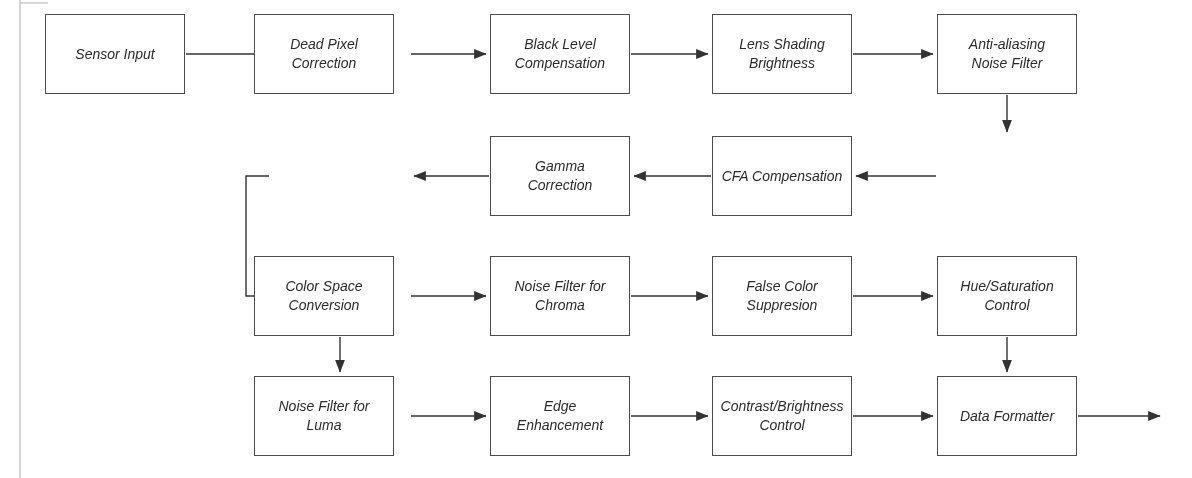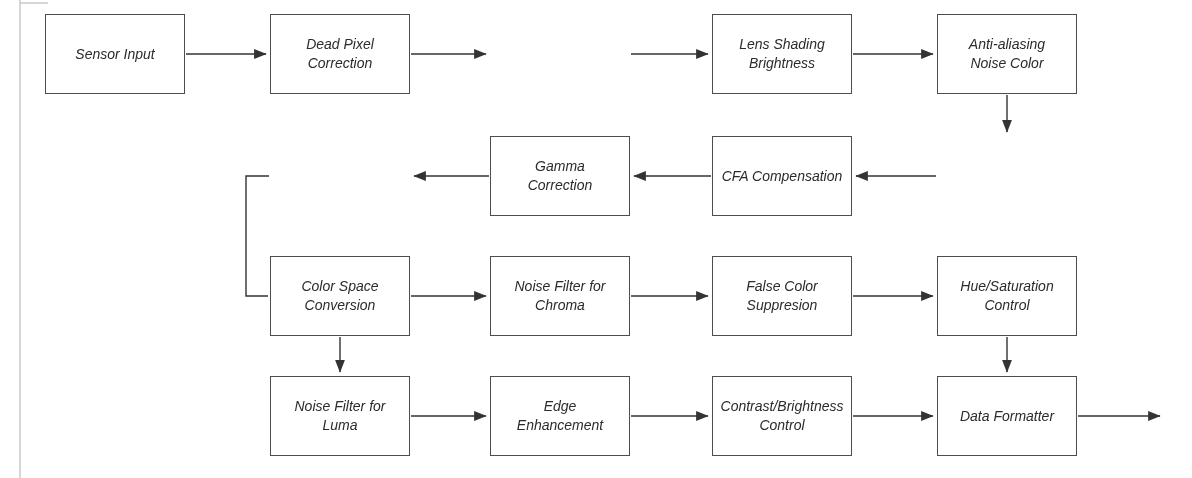--- a/index.html
+++ b/index.html
@@ -10,21 +10,21 @@
   .diagram{position:absolute;inset:0;font-style:italic;}
   .box{
     position:absolute;width:140px;height:80px;box-sizing:border-box;
     background:#ffffff;border:1.5px solid #4d4d4d;
     display:flex;align-items:center;justify-content:center;
     text-align:center;font-size:14px;line-height:1.35;color:#2b2b2b;
     white-space:pre-line;padding:1px;
   }
   svg.wires{position:absolute;left:0;top:0;pointer-events:none;}
   
-  .c0{left:45px}.c1{left:270px}.c2{left:490px}.c3{left:712px}.c4{left:937px}
+  .c0{left:45px}.c1{left:254px}.c2{left:490px}.c3{left:712px}.c4{left:937px}
   .r1{top:14px}.r2{top:136px}.r3{top:256px}.r4{top:376px}
 </style>
 </head>
 <body>
 
 <div class="diagram">
 
   <svg class="wires" width="1192" height="478" viewBox="0 0 1192 478">
     <defs>
       <marker id="ah" markerWidth="10" markerHeight="8" refX="8.5" refY="3.5" orient="auto">
@@ -58,24 +58,26 @@
     <path d="M411,416 L486,416" stroke="#333" stroke-width="1.4" fill="none" marker-end="url(#ah)"></path>
     <path d="M631,416 L708,416" stroke="#333" stroke-width="1.4" fill="none" marker-end="url(#ah)"></path>
     <path d="M853,416 L933,416" stroke="#333" stroke-width="1.4" fill="none" marker-end="url(#ah)"></path>
 
     <path d="M1078,416 L1160,416" stroke="#333" stroke-width="1.4" fill="none" marker-end="url(#ah)"></path>
   </svg>
 
   <div class="box c0 r1">Sensor Input</div>
   <div class="box c1 r1">Dead Pixel
 Correction</div>
+  <div class="box c2 r1">Black Level
+Compensation</div>
   <div class="box c3 r1">Lens Shading
 Brightness</div>
   <div class="box c4 r1">Anti-aliasing
-Noise Color</div>
+Noise Filter</div>
 
   <div class="box c3 r2">CFA Compensation</div>
   <div class="box c2 r2">Gamma
 Correction</div>
 
   <div class="box c1 r3">Color Space
 Conversion</div>
   <div class="box c2 r3">Noise Filter for
 Chroma</div>
   <div class="box c3 r3">False Color

